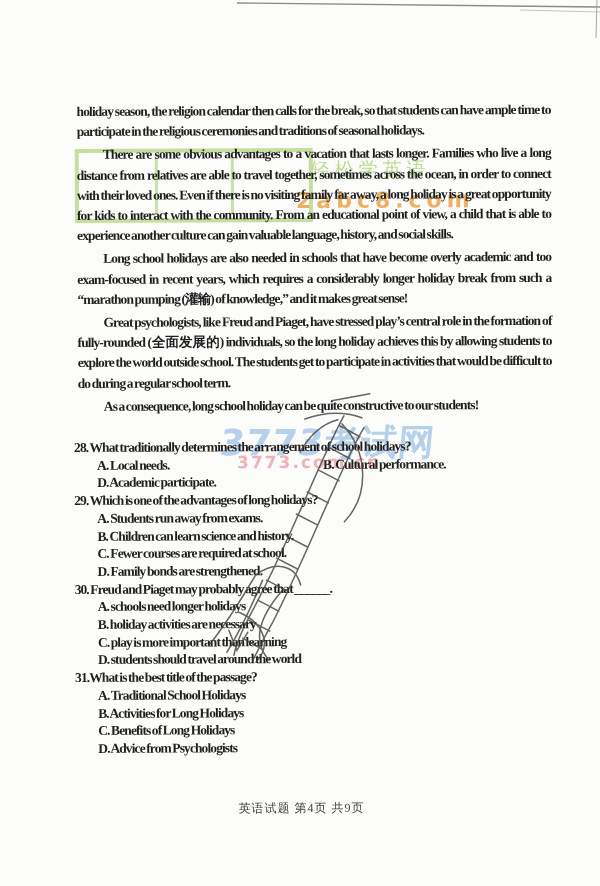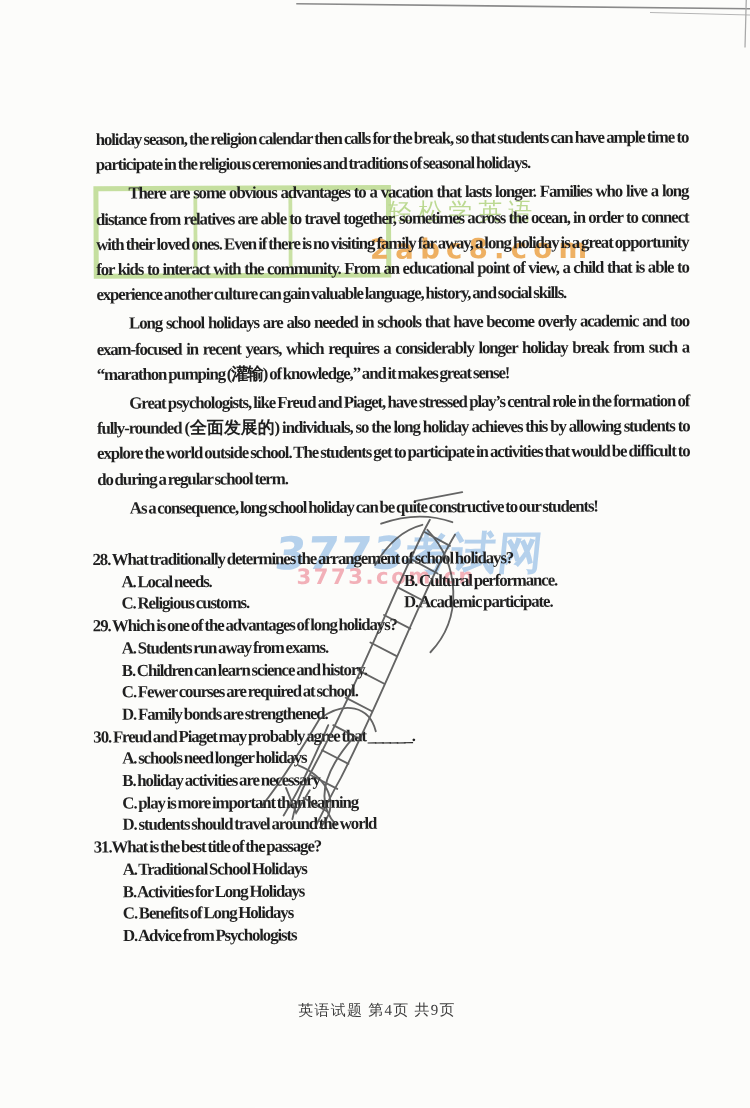--- a/index.html
+++ b/index.html
@@ -99,21 +99,20 @@
       <p class="ind">As a consequence, long school holiday can be quite constructive to our students!</p>
     </div>
 
     <div class="questions">
       <div class="q-line">28. What traditionally determines the arrangement of school holidays?</div>
       <div class="opt-row2">
         <span class="opt col1">A. Local needs.</span>
         <span class="opt">B. Cultural performance.</span>
       </div>
       <div class="opt-row2">
-        <span class="opt col1">C. Religious customs.</span>
         <span class="opt">D. Academic participate.</span>
       </div>
 
       <div class="q-line">29. Which is one of the advantages of long holidays?</div>
       <span class="opt">A. Students run away from exams.</span>
       <span class="opt">B. Children can learn science and history.</span>
       <span class="opt">C. Fewer courses are required at school.</span>
       <span class="opt">D. Family bonds are strengthened.</span>
 
       <div class="q-line">30. Freud and Piaget may probably agree that ______.</div>

